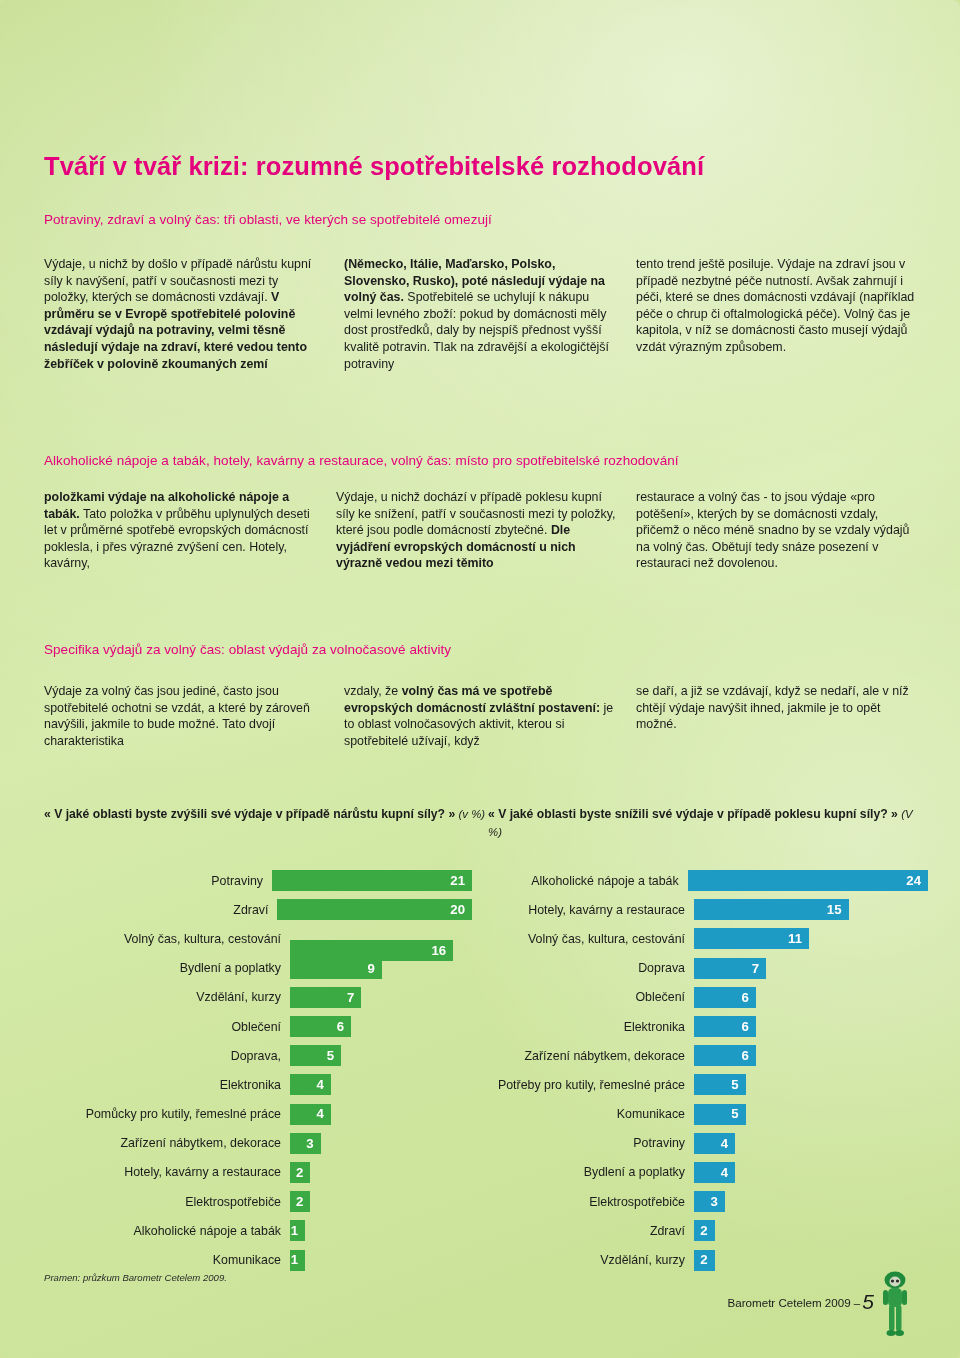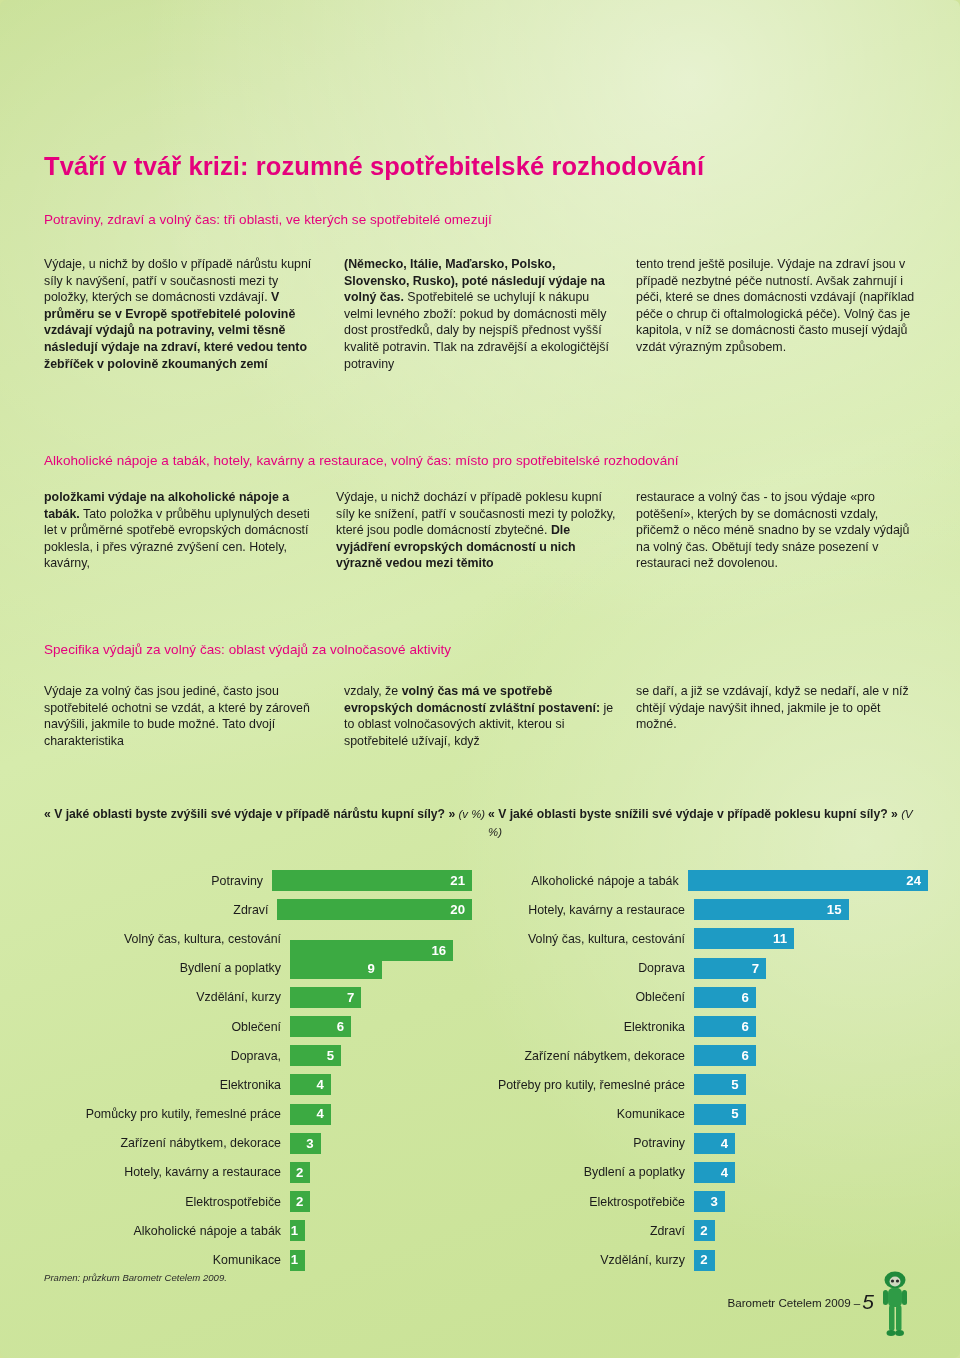--- a/index.html
+++ b/index.html
@@ -244,21 +244,21 @@
             </div>
           </div>
           <div class="row">
             <div class="lbl">Hotely, kavárny a restaurace</div>
             <div class="bar bar-blue" style="width: 154.5px;">
               <span class="val">15</span>
             </div>
           </div>
           <div class="row">
             <div class="lbl">Volný čas, kultura, cestování</div>
-            <div class="bar bar-blue" style="width: 100px;">
+            <div class="bar bar-blue" style="width: 115px;">
               <span class="val">11</span>
             </div>
           </div>
           <div class="row">
             <div class="lbl">Doprava</div>
             <div class="bar bar-blue" style="width: 72.1px;">
               <span class="val">7</span>
             </div>
           </div>
           <div class="row">

